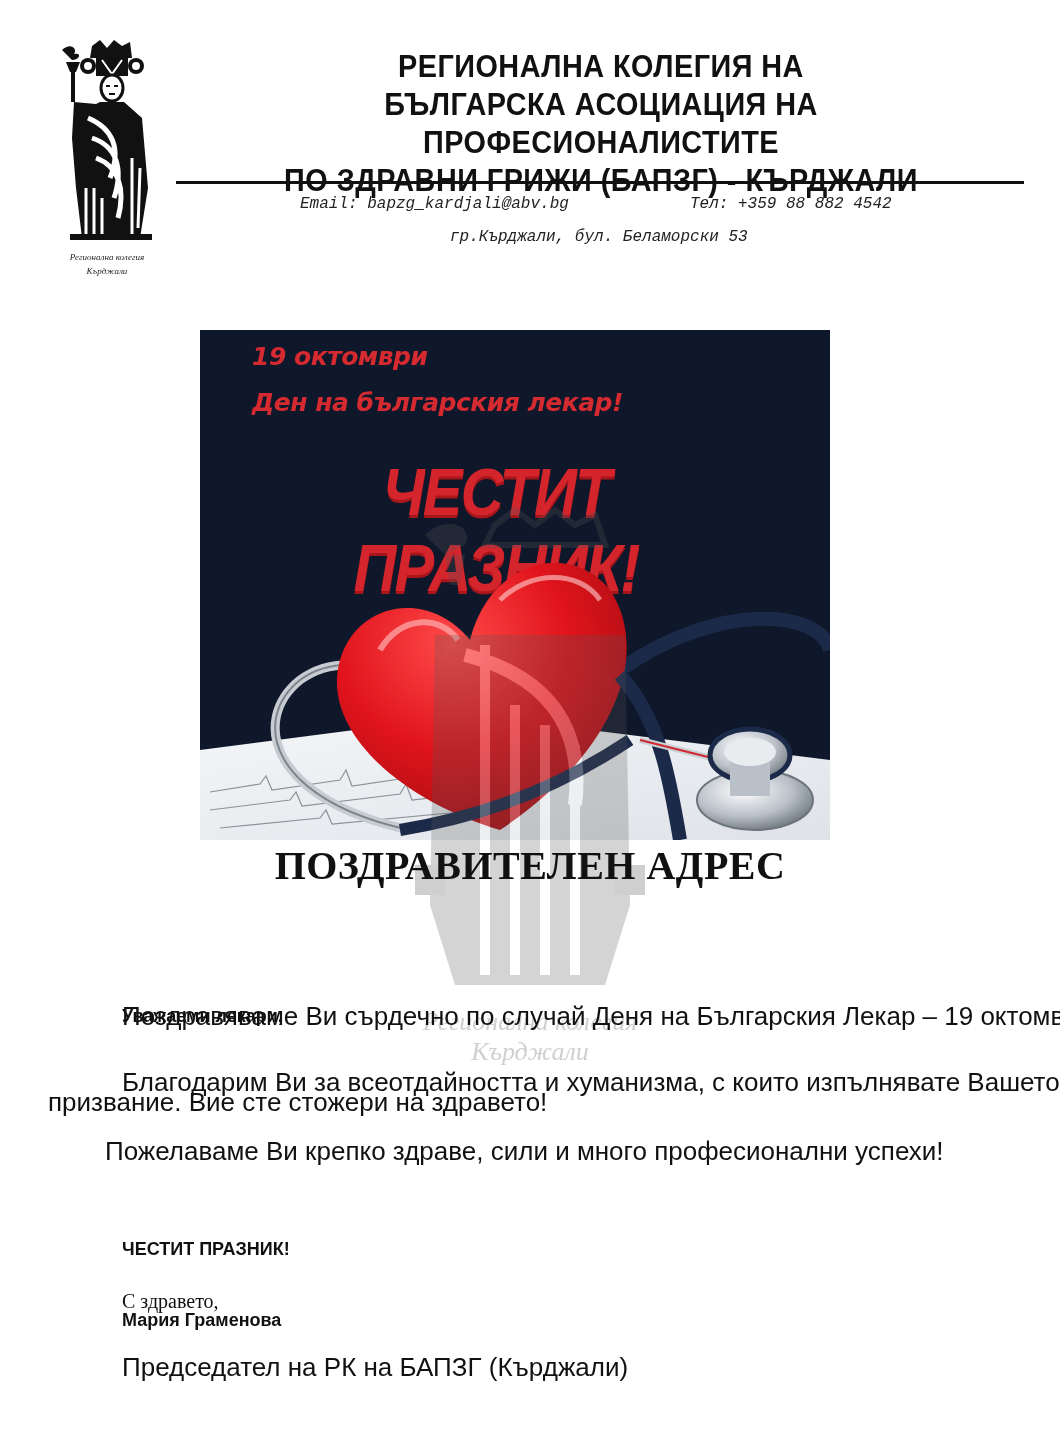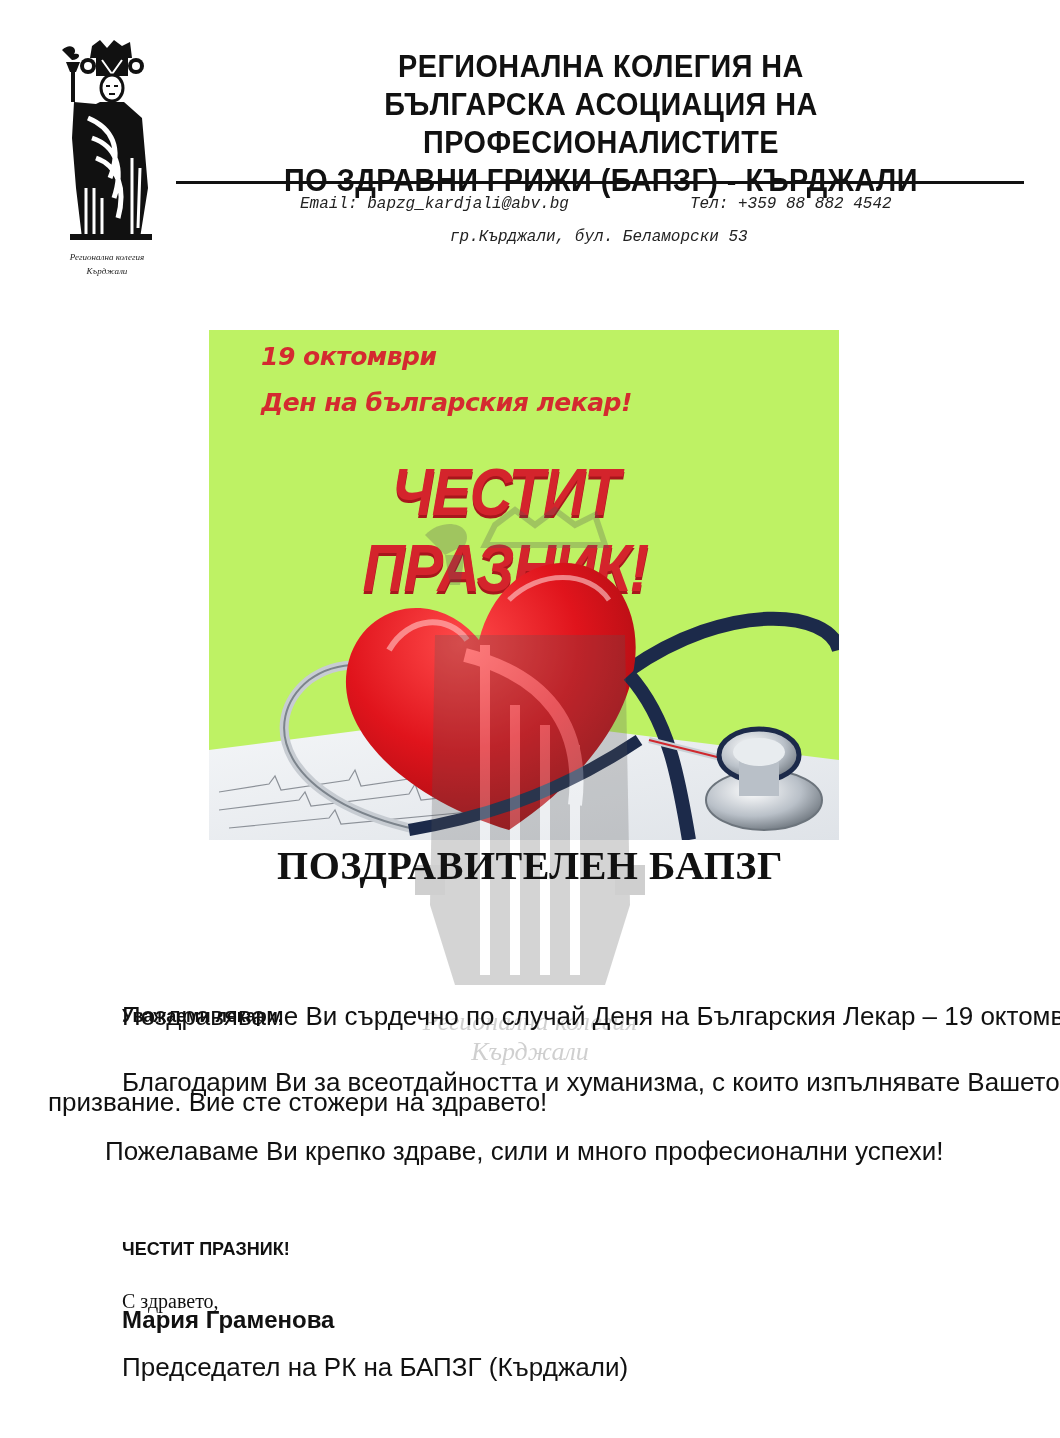--- a/index.html
+++ b/index.html
@@ -18,21 +18,21 @@
       font-family: "Liberation Sans", sans-serif; font-weight: bold; font-size: 31px; line-height: 38px;
       letter-spacing: 0.5px; color: #111; transform: scaleX(0.93); transform-origin: center; }
     .rule { position: absolute; left: 176px; top: 181px; width: 848px; height: 3px; background: #111; }
 
     .contact { position: absolute; font-family: "Liberation Mono", monospace; font-style: italic; font-size: 16px; color: #222; }
     .contact.email { left: 300px; top: 195px; }
     .contact.phone { left: 690px; top: 195px; }
     .contact.addr  { left: 450px; top: 228px; }
 
     
-    .card { position: absolute; left: 209px; top: 330px; width: 630px; height: 510px; overflow: hidden; background: #bef264; }
+    .card { position: absolute; left: 200px; top: 330px; width: 630px; height: 510px; overflow: hidden; background: #0f172a; }
     .card-line1, .card-line2 { position: absolute; left: 52px; font-family: "DejaVu Sans", sans-serif;
       font-style: italic; font-weight: bold; color: #d42a30; font-size: 25px; letter-spacing: -0.5px; }
     .card-line1 { top: 12px; }
     .card-line2 { top: 58px; }
     .card-headline { position: absolute; left: 44px; top: 124px; width: 560px; text-align: center;
       font-family: "Liberation Sans", sans-serif; font-style: italic; font-weight: bold;
       font-size: 66px; letter-spacing: -2px; color: #d4242c;
       text-shadow: 0 3px 0 #a8161c; transform: scaleX(0.9); transform-origin: left center; }
     .card-art { position: absolute; left: 0; top: 170px; width: 630px; height: 340px; }
 
@@ -46,21 +46,21 @@
     .p { position: absolute; font-family: "Liberation Sans", sans-serif; font-size: 26px; color: #111; line-height: 22px; white-space: nowrap; }
     .p.b { font-weight: bold; margin-top: 48px; }
     .salutation { left: 122px; top: 957px; font-size: 18px; }
     .para1 { left: 122px; top: 1005px; }
     .para2a { left: 122px; top: 1055px; margin-top: 16px; }
     .para2b { left: 48px; top: 1091px; }
     .para3 { left: 105px; top: 1140px; }
     .closing-shout { left: 122px; top: 1190px; font-size: 18px; }
 
     .sig-regards { left: 122px; top: 1290px; font-family: "Liberation Serif", serif; font-size: 20px; }
-    .sig-name { left: 122px; top: 1261px; font-size: 24px; }
+    .sig-name { left: 122px; top: 1261px; font-size: 18px; }
     .sig-title { left: 122px; top: 1356px; }
   </style>
 </head>
 <body>
 
 <div class="logo">
   <svg width="110" height="210" viewBox="0 0 110 210">
 
     <path d="M40 8 L48 2 L55 10 L62 2 L70 8 L78 4 L80 20 L38 20 Z" fill="#111"></path>
     <circle cx="36" cy="28" r="8" fill="#111"></circle>
@@ -150,21 +150,21 @@
   <path d="M40 50 L60 50 L55 80 L45 80 Z" fill="#555"></path>
   <path d="M30 130 L220 130 L225 400 L200 480 L50 480 L25 400 Z" fill="#555" opacity="0.9"></path>
   <path d="M80 140 L80 470 M110 200 L110 470 M140 220 L140 470 M170 240 L170 470" stroke="#fff" stroke-width="10"></path>
   <path d="M60 150 C140 170 180 220 170 300" stroke="#fff" stroke-width="14" fill="none"></path>
   <rect x="10" y="360" width="30" height="30" fill="#555"></rect>
   <rect x="210" y="360" width="30" height="30" fill="#555"></rect>
   <text x="125" y="525" text-anchor="middle" font-family="Liberation Serif, serif" font-style="italic" font-size="26" fill="#555">Регионална колегия</text>
   <text x="125" y="555" text-anchor="middle" font-family="Liberation Serif, serif" font-style="italic" font-size="26" fill="#555">Кърджали</text>
 </svg>
 
-<div class="doc-title">ПОЗДРАВИТЕЛЕН БАПЗГ</div>
+<div class="doc-title">ПОЗДРАВИТЕЛЕН АДРЕС</div>
 
 <div class="p b salutation">Уважаеми лекари,</div>
 <div class="p para1">Поздравяваме Ви сърдечно по случай Деня на Българския Лекар – 19 октомври!</div>
 <div class="p para2a">Благодарим Ви за всеотдайността и хуманизма, с които изпълнявате Вашето</div>
 <div class="p para2b">призвание. Вие сте стожери на здравето!</div>
 <div class="p para3">Пожелаваме Ви крепко здраве, сили и много професионални успехи!</div>
 <div class="p b closing-shout">ЧЕСТИТ ПРАЗНИК!</div>
 
 <div class="p sig-regards">С здравето,</div>
 <div class="p b sig-name">Мария Граменова</div>

